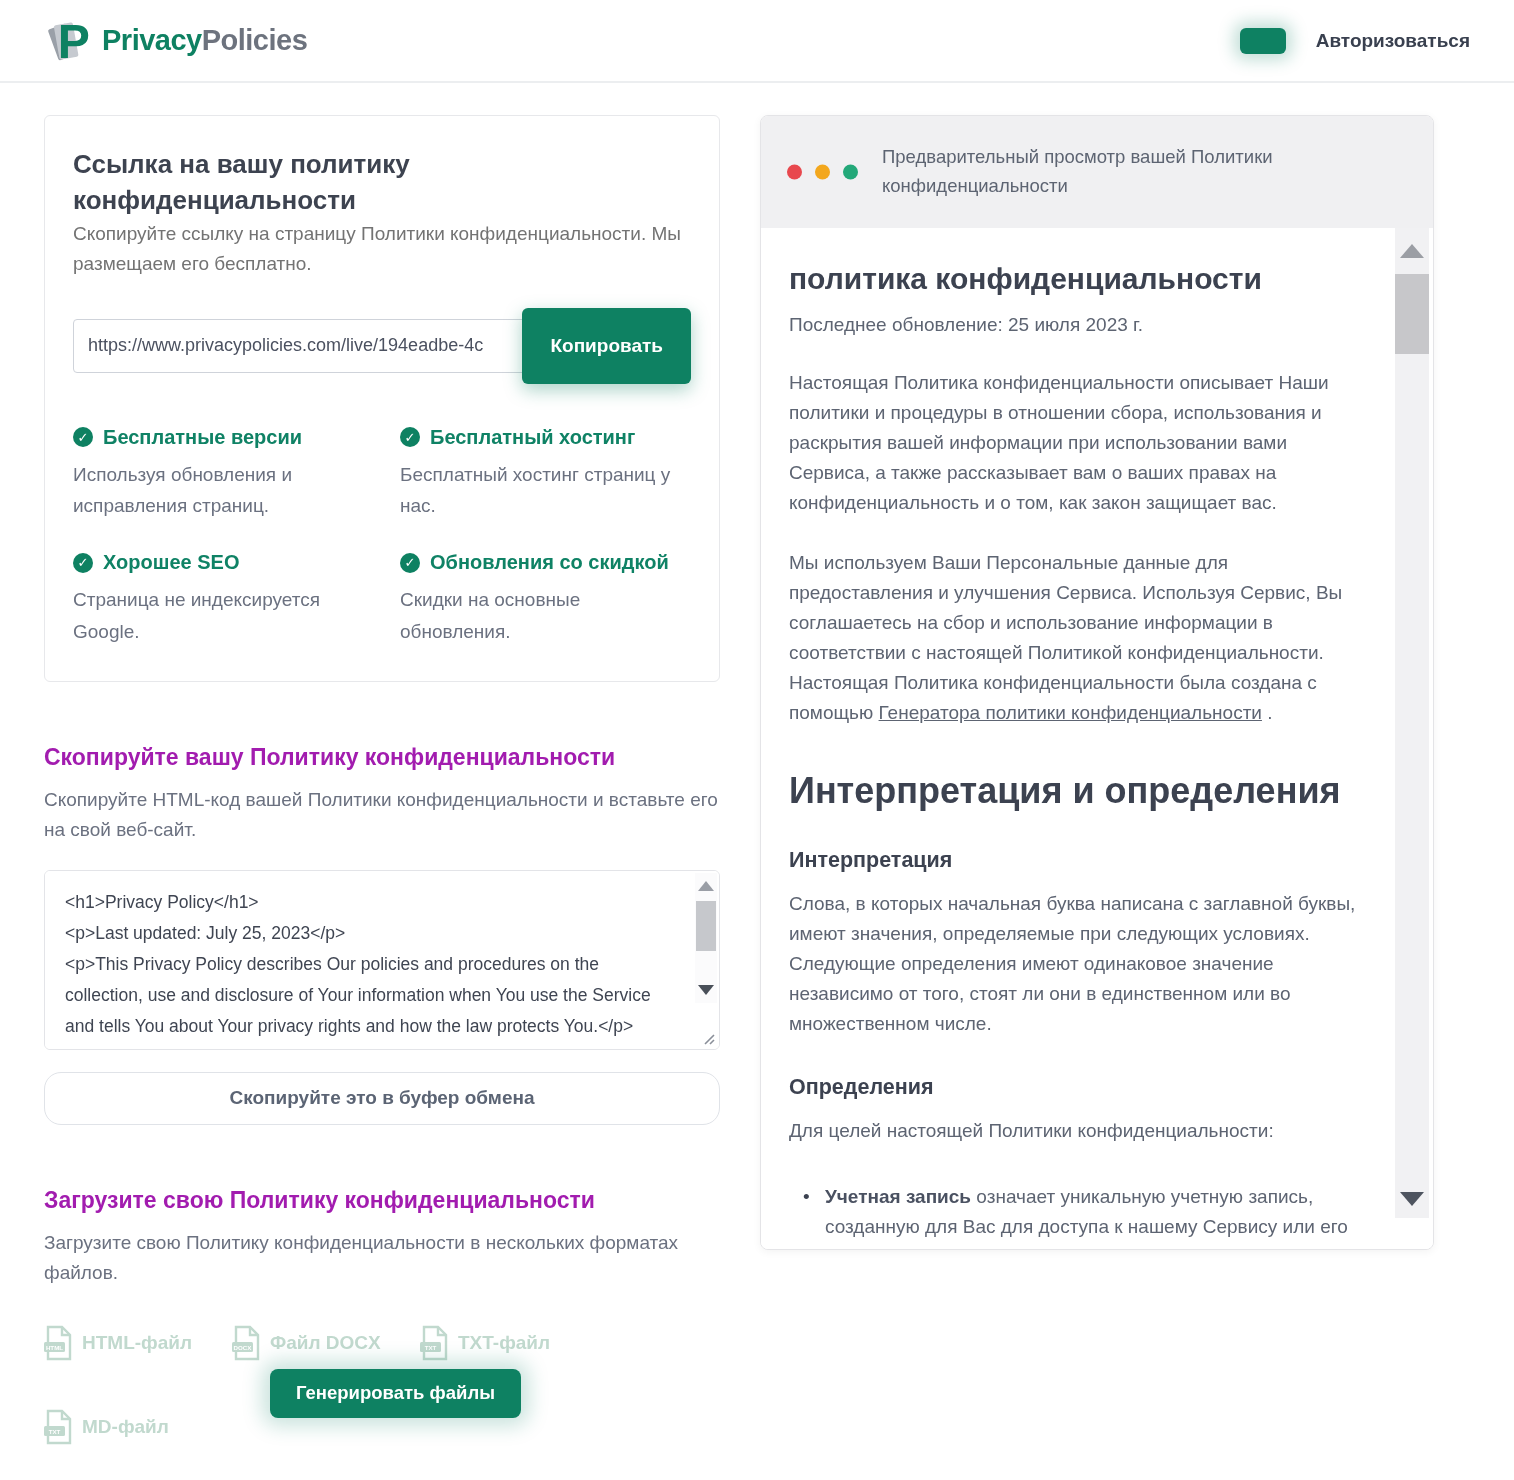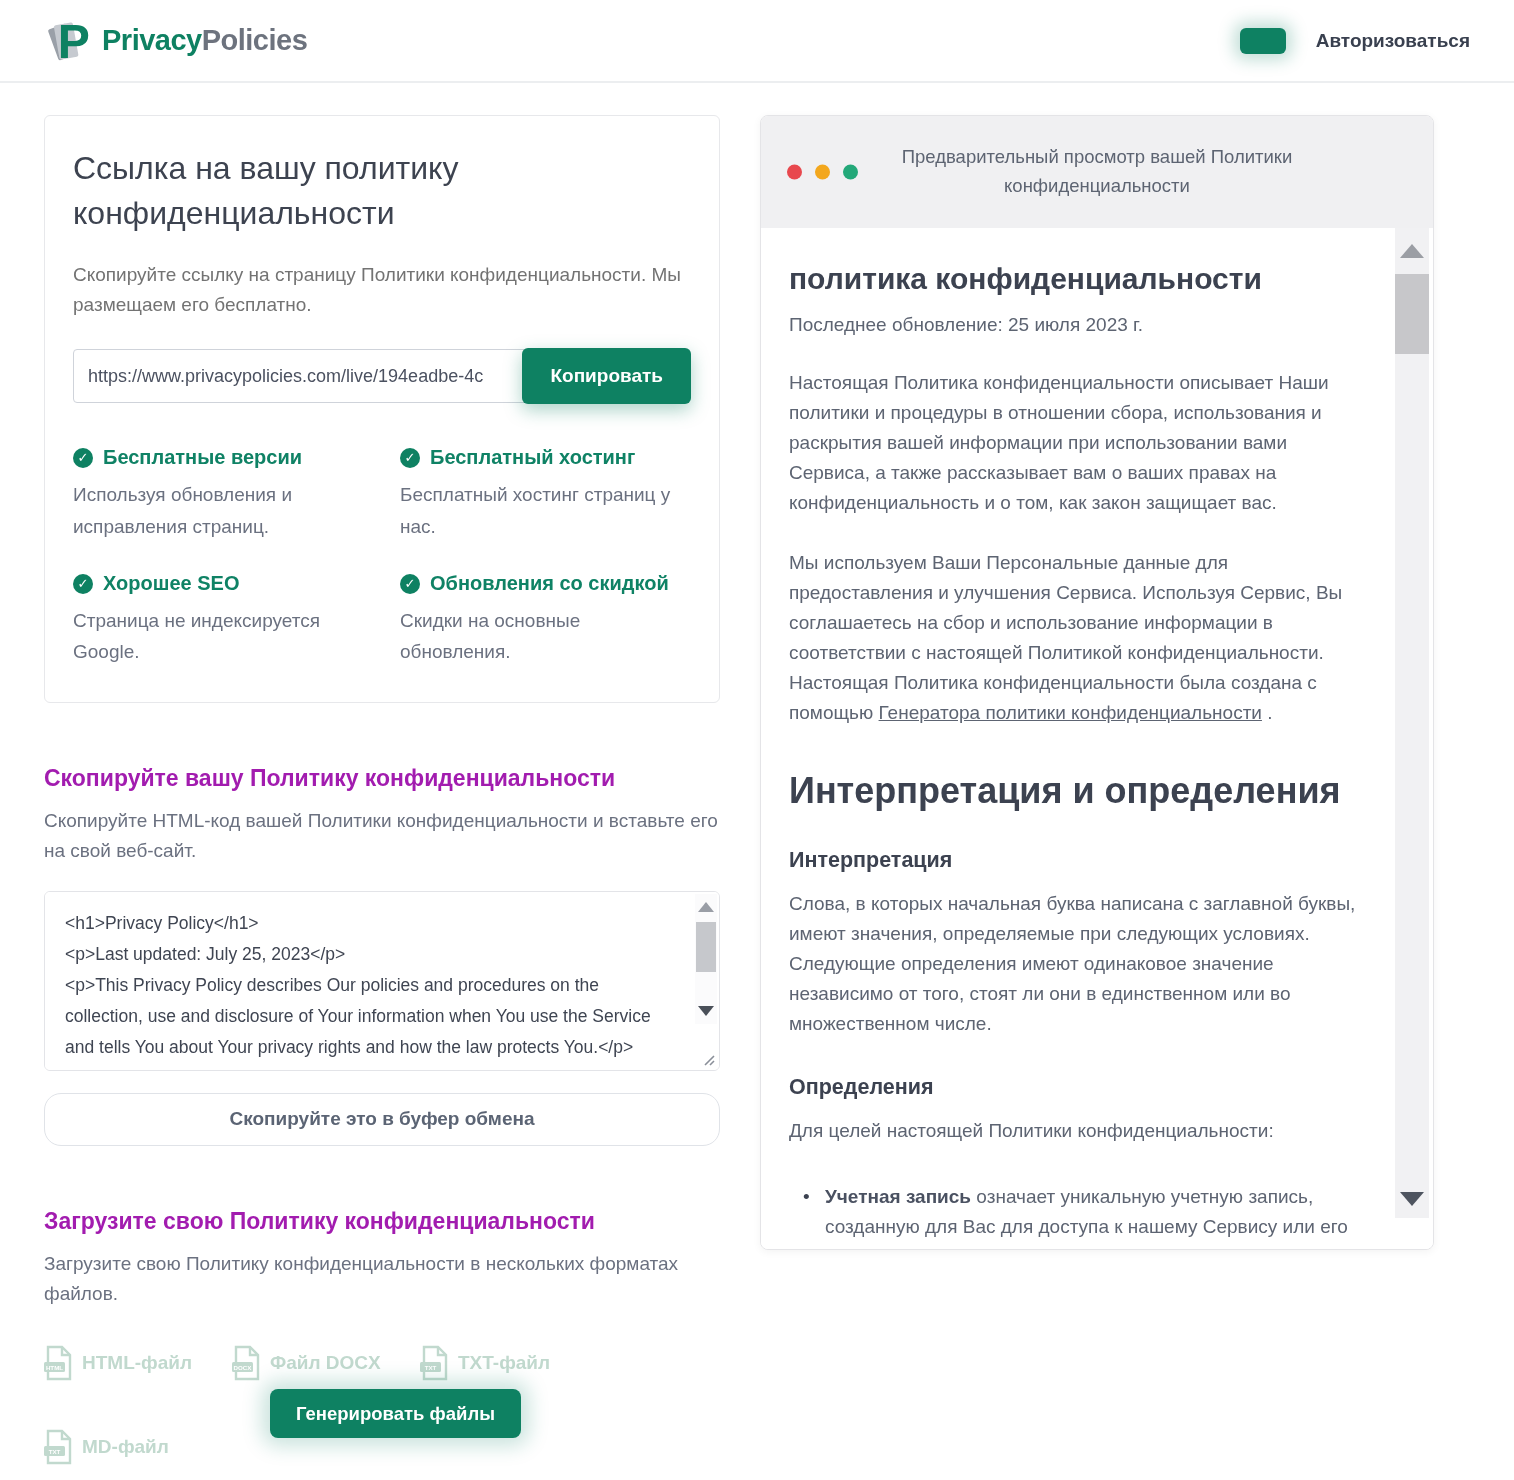--- a/index.html
+++ b/index.html
@@ -40,33 +40,33 @@
   .left-col { width: 676px; flex: none; }
   .right-col { width: 674px; flex: none; }
 
   
   .link-card {
     border: 1px solid #e7e8eb;
     border-radius: 6px;
     padding: 30px 28px 34px 28px;
     background: #fff;
   }
-  .card-title { font-size: 32px; font-weight: normal; color: #3d4350; line-height: 1.4; margin-bottom: 24px; }
+  .card-title { font-size: 26px; font-weight: bold; color: #3d4350; line-height: 1.4; margin-bottom: 0; }
   .card-sub { font-size: 19px; color: #737373; line-height: 1.6; margin-bottom: 28px; }
   .url-row { display: flex; align-items: center; margin-bottom: 42px; }
   .url-input {
     flex: 1; height: 54px;
     border: 1px solid #cfd3da; border-radius: 4px;
     padding: 0 14px;
     font-family: "Liberation Sans", "DejaVu Sans", sans-serif;
     font-size: 18px; color: #4b5160;
     min-width: 0;
   }
   .btn-copy {
-    height: 56px; padding: 0 28px; margin-left: -8px;
+    height: 76px; padding: 0 28px; margin-left: -8px;
     border: none; border-radius: 6px;
     background: #0e8162; color: #fff;
     font-family: "Liberation Sans", "DejaVu Sans", sans-serif;
     font-size: 19px; font-weight: bold;
     box-shadow: 0 6px 18px rgba(14,129,98,0.35);
     cursor: pointer; z-index: 1; position: relative;
   }
   .features { display: grid; grid-template-columns: 1fr 1fr; column-gap: 36px; row-gap: 30px; }
   .feature-title { display: flex; align-items: center; gap: 10px; color: #0f8265; font-size: 20px; font-weight: bold; margin-bottom: 10px; }
   .check {
@@ -138,21 +138,21 @@
   .preview-header {
     height: 112px; background: #f0f0f2;
     position: relative;
     display: flex; align-items: center; justify-content: center;
   }
   .dots { position: absolute; left: 26px; top: 50%; transform: translateY(-50%); display: flex; gap: 13px; }
   .dot { width: 15px; height: 15px; border-radius: 50%; }
   .dot-red { background: #e8484e; }
   .dot-yellow { background: #f3a71d; }
   .dot-green { background: #23a879; }
-  .preview-title { width: 430px; text-align: center; font-size: 18.5px; color: #5d6472; line-height: 1.55; }
+  .preview-title { width: 430px; text-align: left; font-size: 18.5px; color: #5d6472; line-height: 1.55; }
   .preview-body { position: relative; height: 1023px; padding: 20px 76px 0 28px; background: #fff; }
   .pv-h1 { font-size: 30px; font-weight: bold; color: #3c4250; margin: 14px 0 18px; }
   .pv-updated { font-size: 19px; color: #5d6472; margin-bottom: 32px; }
   .pv-p { font-size: 19px; color: #5d6472; line-height: 1.58; margin-bottom: 30px; }
   .pv-link { color: #5d6472; text-decoration: underline; cursor: pointer; }
   .pv-h2 { font-size: 36px; font-weight: bold; color: #3c4250; margin: 42px 0 30px; }
   .pv-h3 { font-size: 21.5px; font-weight: bold; color: #3c4250; margin: 36px 0 16px; }
   .pv-list { list-style: none; margin: 36px 0 0 10px; }
   .pv-list li { position: relative; padding-left: 26px; font-size: 19px; color: #5d6472; line-height: 1.58; margin-bottom: 30px; }
   .pv-list li::before { content: "•"; position: absolute; left: 4px; top: 0; color: #3c4250; font-size: 19px; }

